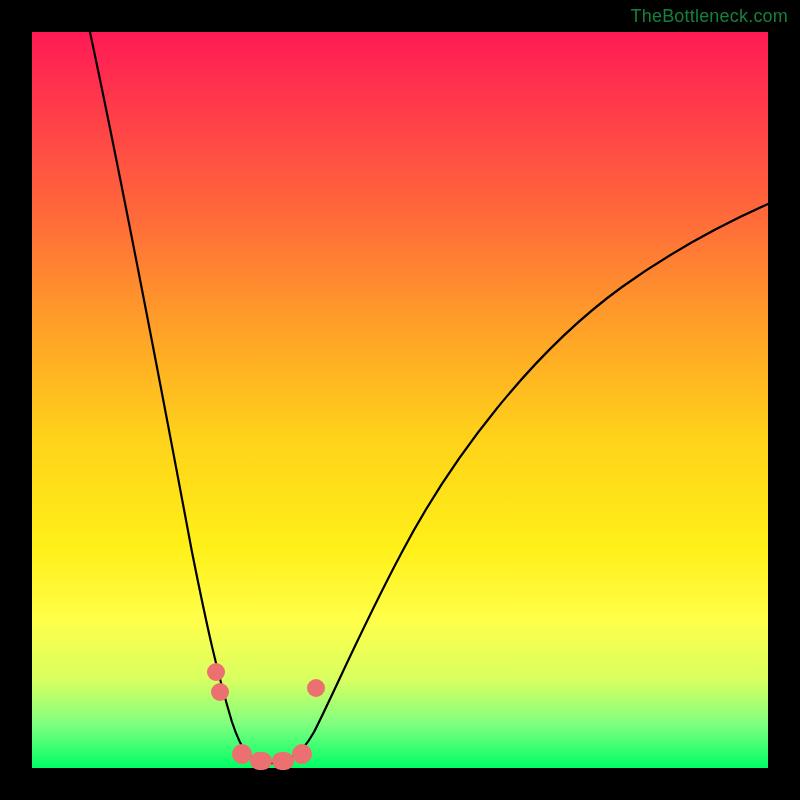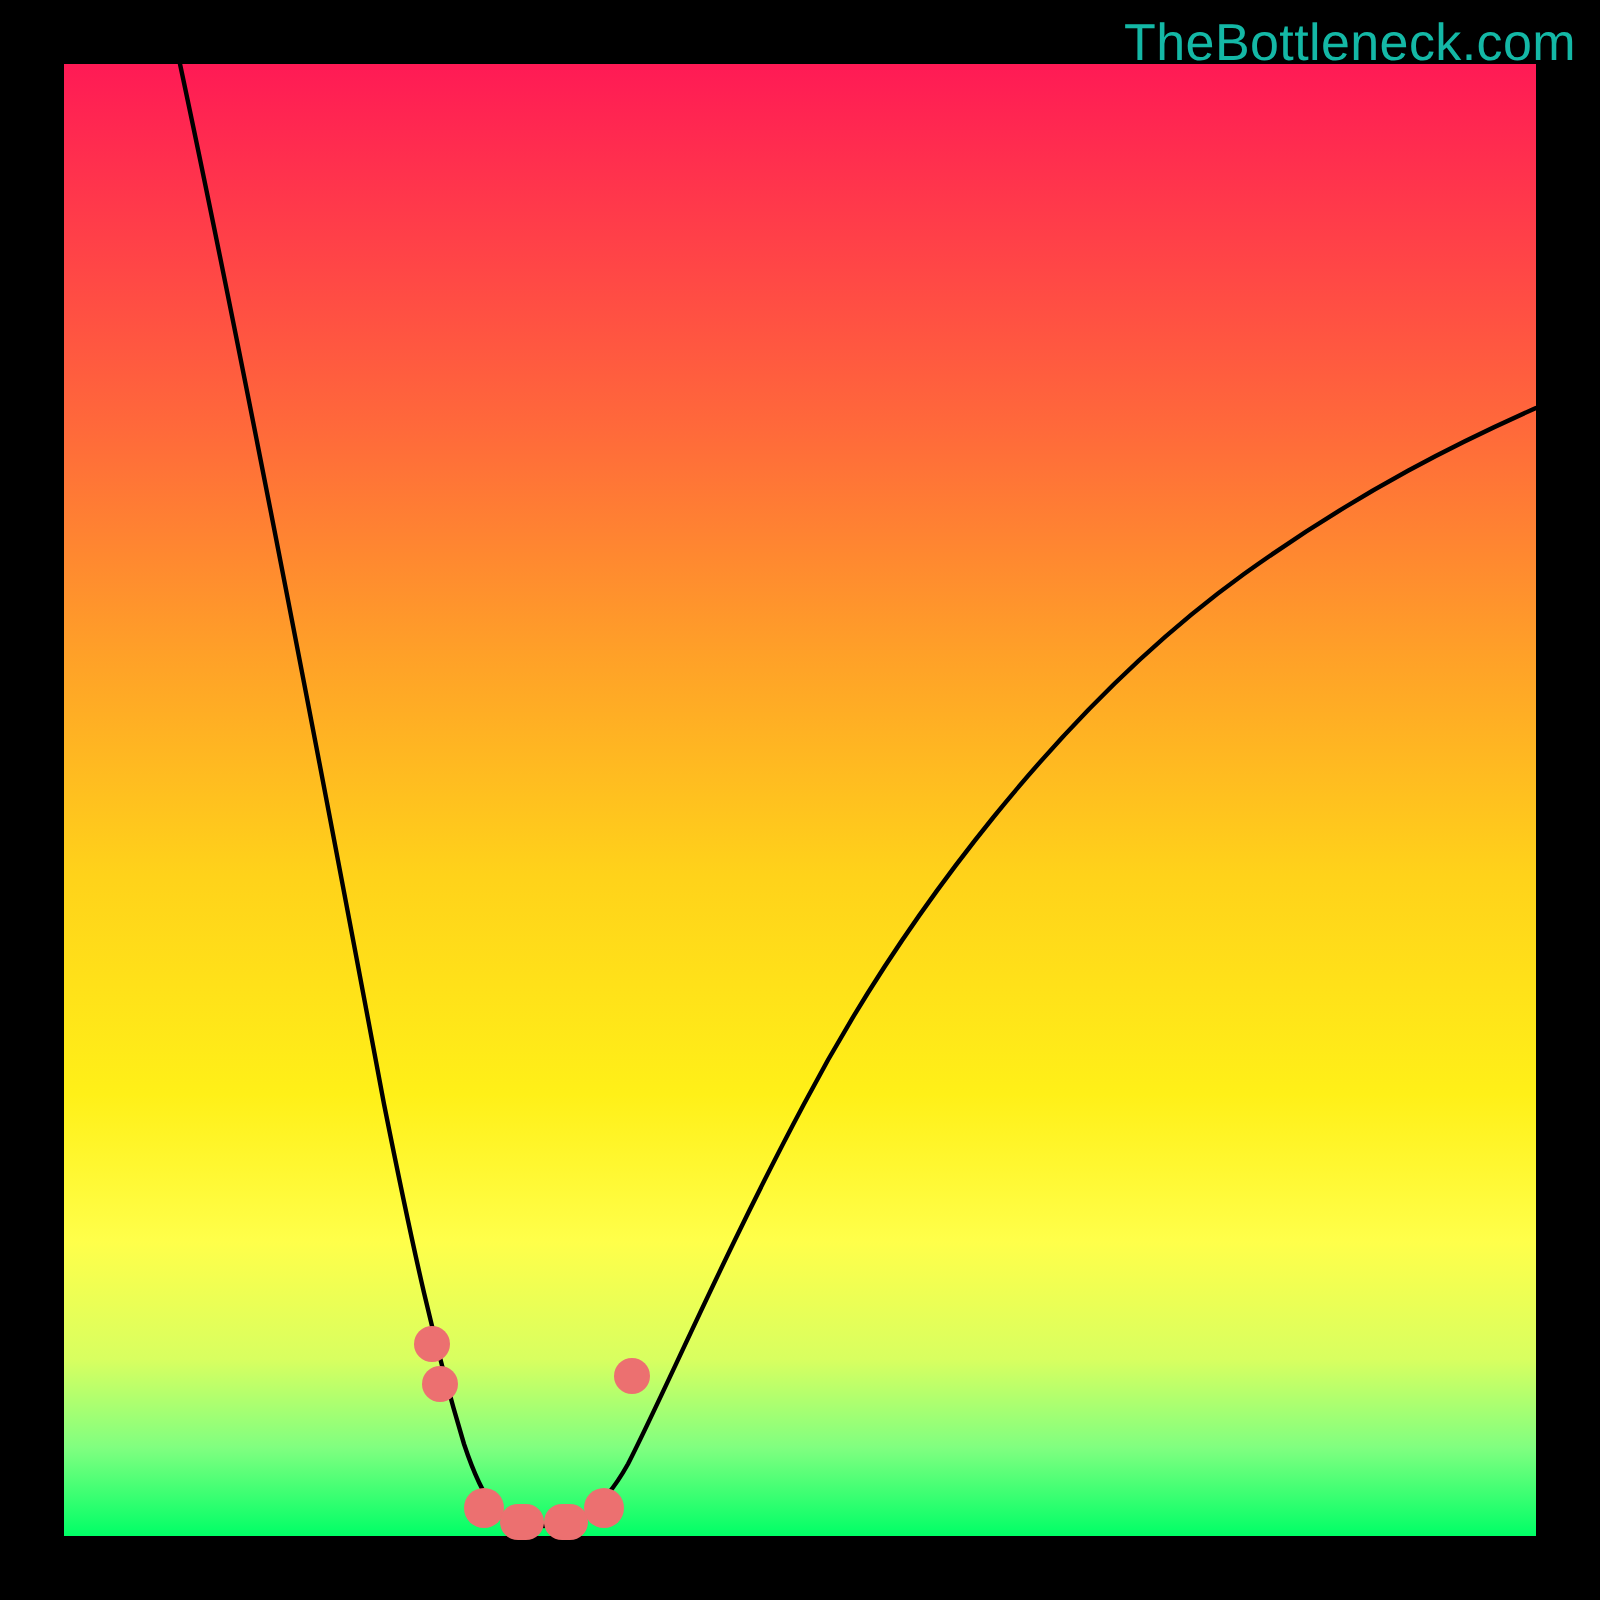--- a/index.html
+++ b/index.html
@@ -26,23 +26,23 @@
       #fff018 70%,
       #ffff4a 80%,
       #d8ff60 88%,
       #80ff80 94%,
       #00ff66 100%);
   }
   .watermark {
     position: absolute;
     top: 6px;
     right: 12px;
-    font-size: 26px;
+    font-size: 18px;
     font-weight: 500;
-    color: #14b8a6;
+    color: #15803d;
     letter-spacing: 0.2px;
     user-select: none;
   }
   svg.curve {
     position: absolute;
     left: 0;
     top: 0;
     width: 736px;
     height: 736px;
     overflow: visible;

